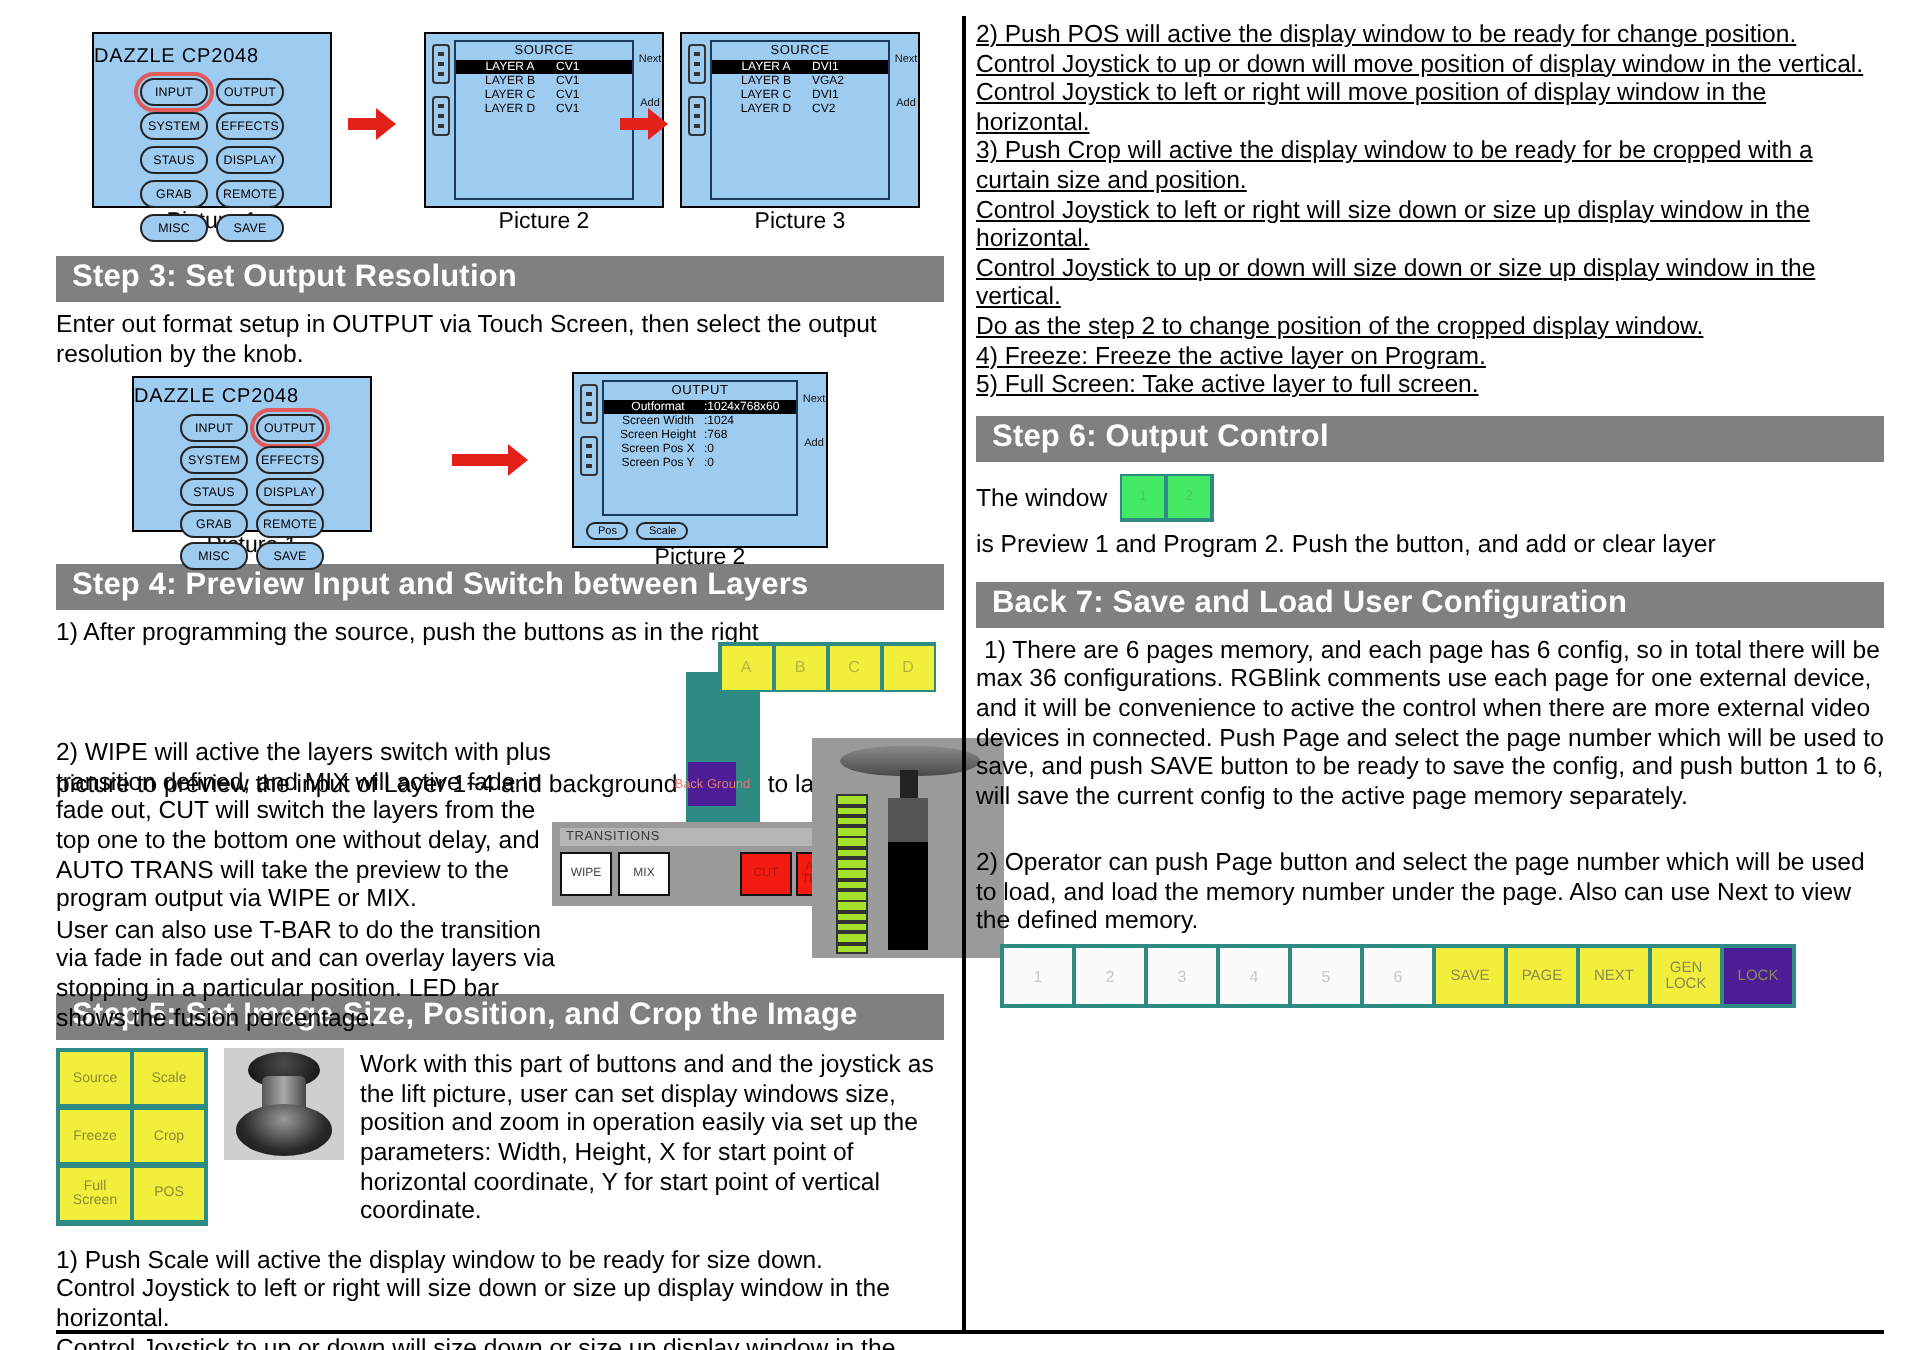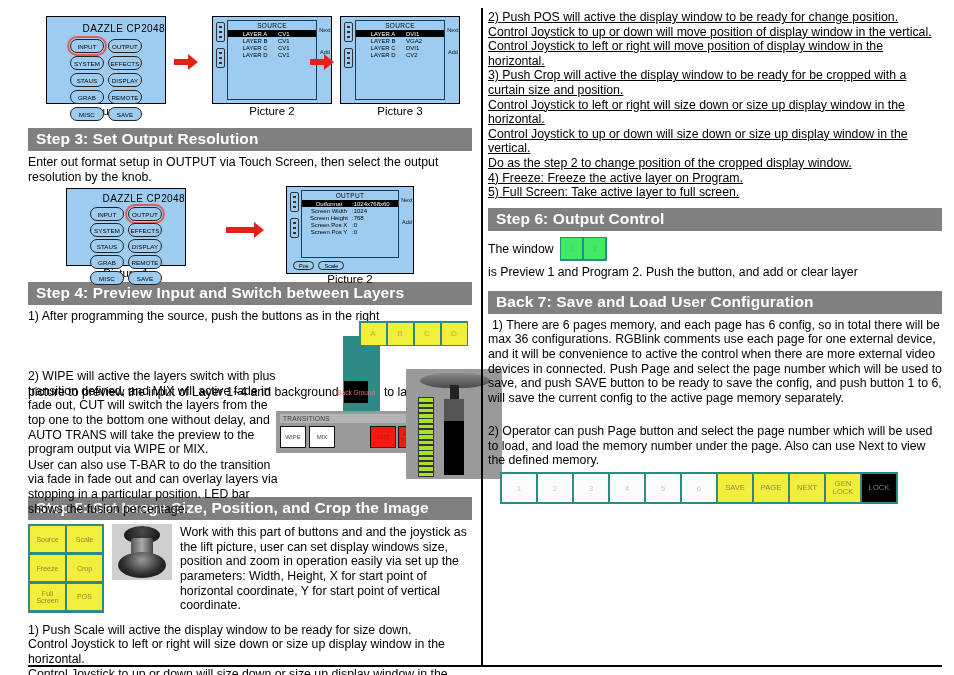--- a/index.html
+++ b/index.html
@@ -40,21 +40,21 @@
 
   
   .pics-row { position:relative; height:108px; margin-top:4px; }
   .pic { position:absolute; text-align:center; }
   .pic-caption { font-size:11.5px; margin-top:1px; }
   .lcd {
     background:#9ecbf0;
     border:1.5px solid #000;
     position:relative;
   }
-  .lcd-title { font-size:10px; text-align:right; padding-top:6px; letter-spacing:0.4px; }
+  .lcd-title { font-size:10px; text-align:left; padding-top:6px; letter-spacing:0.4px; }
 
   .btn-grid { display:flex; flex-wrap:wrap; justify-content:center; gap:3px 4px; padding:5px 6px 6px; }
   .lcdbtn {
     width:34px; height:14px; border:1px solid #222; border-radius:7px;
     background:#9ecbf0; font-size:6.2px; display:flex; align-items:center; justify-content:center;
     letter-spacing:0.1px;
   }
   .lcdbtn.sel { outline:2px solid #e05a5a; outline-offset:1px; }
 
   
@@ -83,21 +83,21 @@
   }
 
   
   .btnrow { display:inline-flex; background:#2e8b84; padding:1.5px; gap:2px; vertical-align:middle; }
   .hw {
     font-size:6.5px; color:#8a8a6a; display:flex; align-items:center; justify-content:center;
     text-align:center; line-height:7px;
   }
   .hw.yellow { background:#f2ee3c; }
   .hw.white  { background:#fbfbfb; }
-  .hw.red    { background:#000000; color:#e07a72; }
+  .hw.red    { background:#4c1d95; color:#e07a72; }
   .hw.green  { background:#43e864; color:#49c96a; }
 
   .abcd .hw { width:25px; height:22px; font-size:8px; color:#b8b444; }
   .bg-btn { display:inline-block; background:#2e8b84; padding:1.5px; vertical-align:middle; }
   .bg-btn .hw { width:24px; height:22px; font-size:6.5px; flex-direction:column; }
 
   
   .trans-panel { background:#9a9a9a; padding:3px 4px 5px; width:152px; }
   .trans-title { font-size:6.5px; color:#3a3a3a; background:#b5b5b5; padding:1px 3px; letter-spacing:0.3px; }
   .trans-btns { display:flex; align-items:flex-start; margin-top:3px; }

